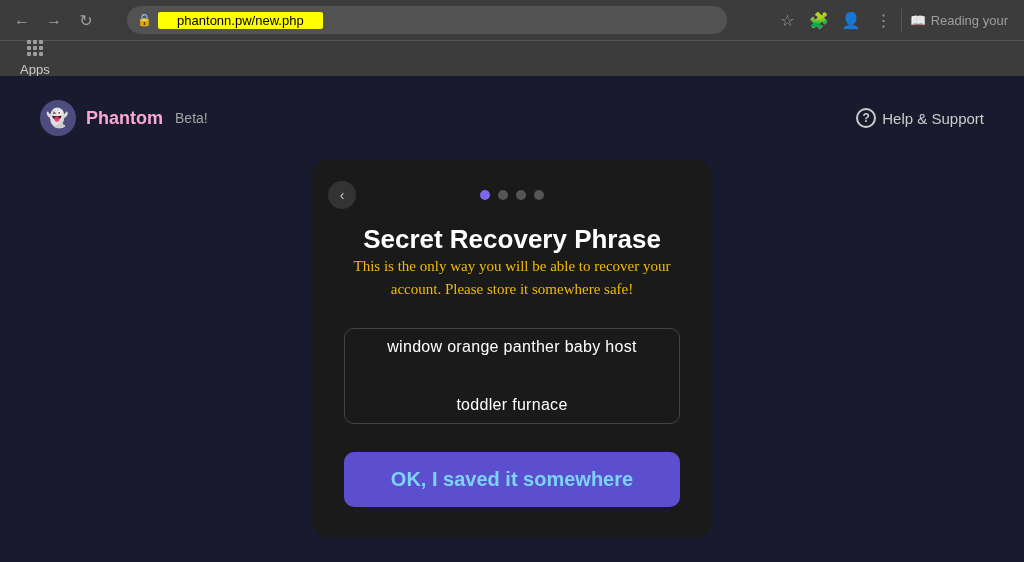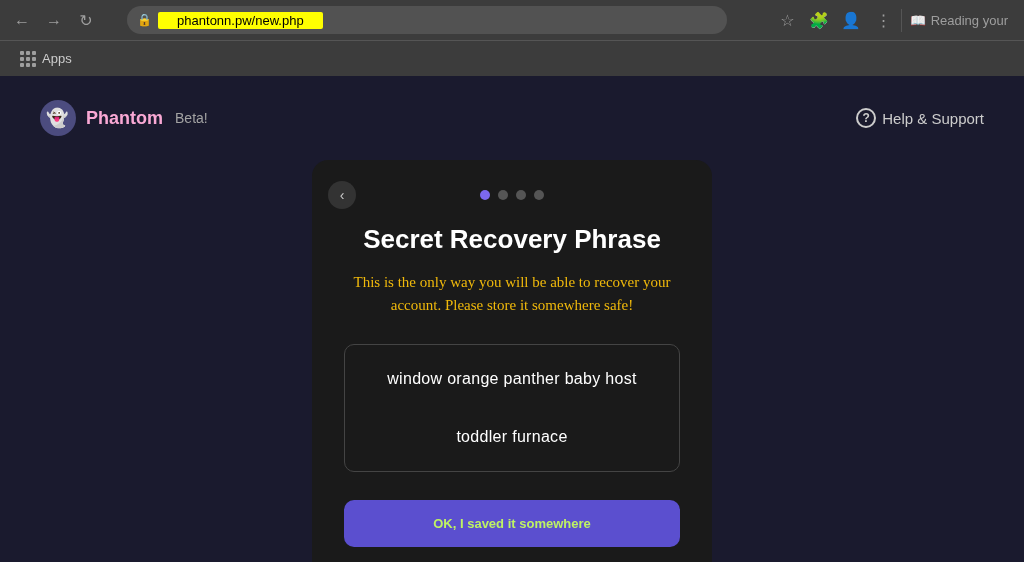--- a/index.html
+++ b/index.html
@@ -88,20 +88,21 @@
     }
     .apps-btn {
       display: flex;
       align-items: center;
       gap: 6px;
       padding: 4px 8px;
       border-radius: 4px;
       cursor: pointer;
       color: #ccc;
       font-size: 13px;
+      flex-direction: column;
     }
     .apps-grid {
       display: grid;
       grid-template-columns: repeat(3, 4px);
       grid-template-rows: repeat(3, 4px);
       gap: 2px;
     }
     .apps-dot { width: 4px; height: 4px; background: #9e9e9e; border-radius: 1px; }
 
     
@@ -207,57 +208,56 @@
       background: #555;
     }
     .dot.active { background: #7b68ee; }
 
     
     .card-title {
       color: white;
       font-size: 26px;
       font-weight: 700;
       text-align: center;
-      margin-bottom: 16px;
     }
     .card-subtitle {
       color: #f0b90b;
       font-size: 15px;
       text-align: center;
       line-height: 1.5;
       margin-bottom: 28px;
       font-family: Liberation Serif, serif;
     }
 
     
     .phrase-box {
       width: 100%;
       border: 1px solid #444;
       border-radius: 10px;
-      padding: 20px 24px;
+      padding: 4px 24px;
       margin-bottom: 28px;
       background: transparent;
     }
     .phrase-text {
       color: white;
       font-size: 16px;
       line-height: 1.8;
       text-align: center;
       letter-spacing: 0.3px;
     }
 
     
     .ok-button {
       width: 100%;
       padding: 16px;
       background: #5b4fcf;
       border: none;
       border-radius: 10px;
-      color: #bef264;
-      font-size: 13px;
+      color: #7dd3fc;
+      font-size: 20px;
       font-weight: 600;
       cursor: pointer;
       text-align: center;
     }
 
     
     .bg-overlay {
       position: absolute;
       top: 0; left: 0; right: 0; bottom: 0;
       background: #2a2a3e;

